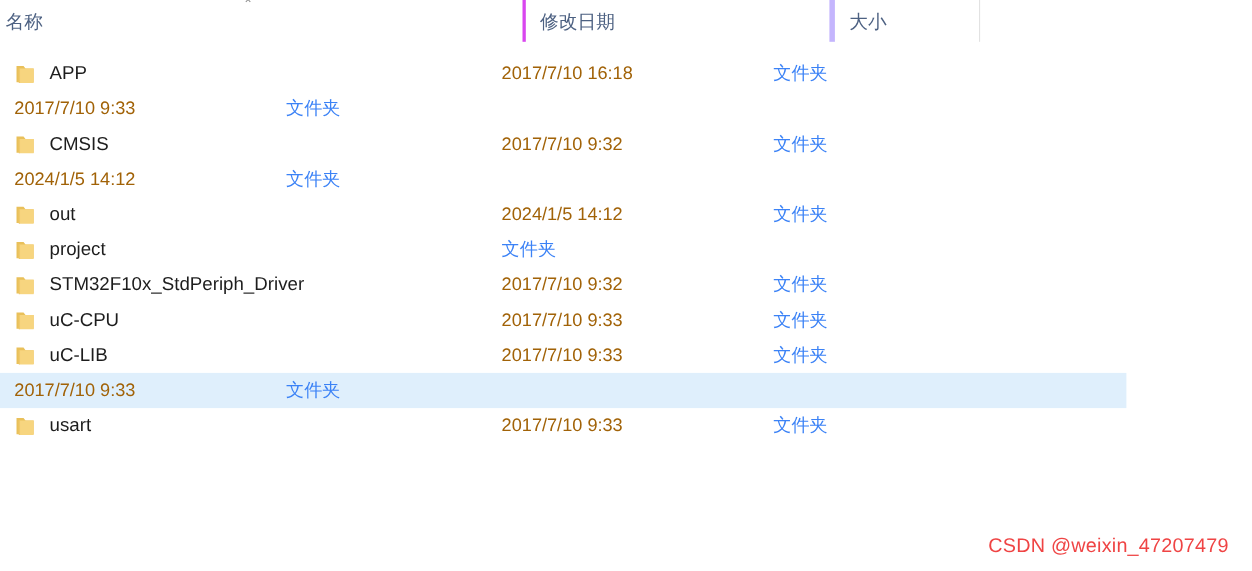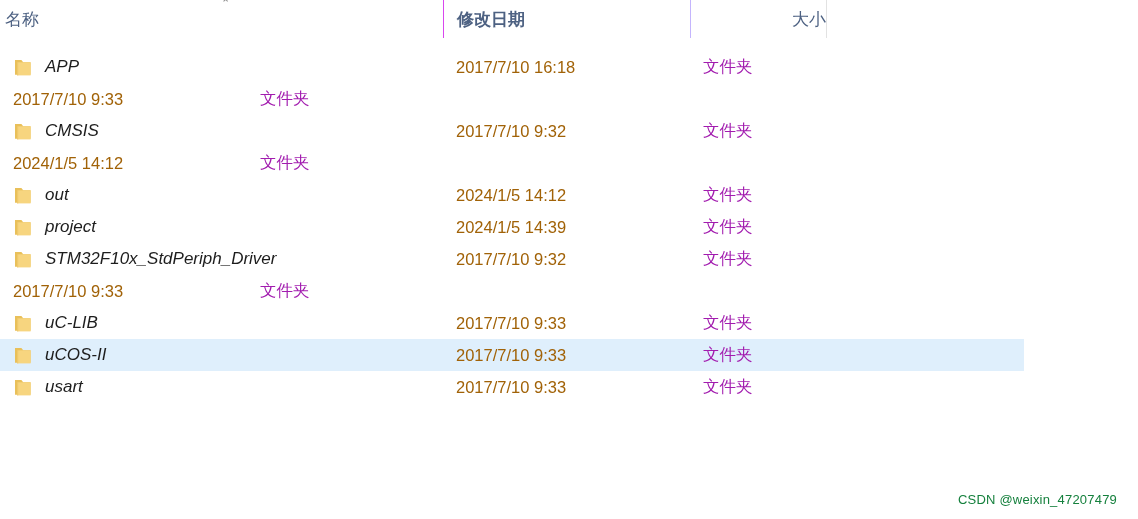--- a/index.html
+++ b/index.html
@@ -44,42 +44,41 @@
   
   .col-header {
     position: absolute;
     top: 0;
     left: 0;
     width: 1138px;
     height: 38px;
     display: flex;
     align-items: center;
     box-sizing: border-box;
+    gap: 32px;
   }
   .hcell {
     position: relative;
     height: 38px;
     display: flex;
     align-items: center;
     box-sizing: border-box;
     color: #4d6182;
     font-size: 17px;
     padding-left: 13px;
     white-space: nowrap;
     overflow: hidden;
     font-family: "Liberation Sans", "DejaVu Sans", sans-serif;
   }
   .hcell.divider {
-    border-left: 1px solid #d946ef;
-    font-weight: bold;
+    border-left: 3px solid #d946ef;
   }
   .hcell.tail {
-    border-left: 1px solid #c4b5fd;
+    border-left: 5px solid #c4b5fd;
     border-right: 1px solid #e2e2e2;
-    justify-content: flex-end;
   }
   .hc-name { width: 443px; padding-left: 5px; }
   .hc-date { width: 247px; }
   .hc-type { width: 200px; }
   .hc-size { width: 137px; }
   .hc-pad  { flex: 1 1 auto; }
 
   
   .rows {
     position: absolute;
@@ -116,33 +115,32 @@
     box-sizing: border-box;
     white-space: nowrap;
     overflow: hidden;
     font-family: "Liberation Sans", "DejaVu Sans", sans-serif;
   }
   .c-name {
     width: 443px;
     padding-left: 5px;
     font-size: 17px;
     color: #1d1d1d;
-    font-style: italic;
   }
   .c-date {
     width: 247px;
     padding-left: 13px;
     font-size: 16.5px;
     color: #a16207;
   }
   .c-type {
     width: 200px;
     padding-left: 13px;
     font-size: 16.5px;
-    color: #a21caf;
+    color: #3b82f6;
   }
   .c-size {
     width: 137px;
     padding-left: 13px;
     font-size: 16.5px;
     color: #6d6d6d;
   }
 
   
   .folder-icon {
@@ -152,22 +150,22 @@
     margin-right: 11px;
     margin-left: 9px;
     display: block;
   }
 
   
   .watermark {
     position: absolute;
     right: 21px;
     bottom: 12px;
-    font-size: 13px;
-    color: #15803d;
+    font-size: 18px;
+    color: #ef4444;
     font-family: "Liberation Sans", "DejaVu Sans", sans-serif;
     letter-spacing: 0.2px;
     white-space: nowrap;
   }
 </style>
 </head>
 <body>
 
 <div id="explorer">
 
@@ -276,23 +274,20 @@
       <div class="row">
         <div class="selbg"></div>
         <div class="cell c-name">
           <svg class="folder-icon" viewBox="0 0 20 17">
             <path d="M1 1 H7.4 L9.2 3.3 H16.6 V15.8 H1 Z" fill="#e9c05a"></path>
             <path d="M3.1 3.3 H16.6 V16.4 H3.1 Z" fill="#f7d57f"></path>
             <path d="M3.1 3.3 H4.2 V16.4 H3.1 Z" fill="#e9c05a" opacity="0.55"></path>
           </svg>
           <span>project</span>
         </div>
-        <div class="cell c-date">
-          <span>2024/1/5 14:39</span>
-        </div>
         <div class="cell c-type">
           <span>文件夹</span>
         </div>
         <div class="cell c-size">
           <span></span>
         </div>
       </div>
       <div class="row">
         <div class="selbg"></div>
         <div class="cell c-name">
@@ -308,20 +303,28 @@
         </div>
         <div class="cell c-type">
           <span>文件夹</span>
         </div>
         <div class="cell c-size">
           <span></span>
         </div>
       </div>
       <div class="row">
         <div class="selbg"></div>
+        <div class="cell c-name">
+          <svg class="folder-icon" viewBox="0 0 20 17">
+            <path d="M1 1 H7.4 L9.2 3.3 H16.6 V15.8 H1 Z" fill="#e9c05a"></path>
+            <path d="M3.1 3.3 H16.6 V16.4 H3.1 Z" fill="#f7d57f"></path>
+            <path d="M3.1 3.3 H4.2 V16.4 H3.1 Z" fill="#e9c05a" opacity="0.55"></path>
+          </svg>
+          <span>uC-CPU</span>
+        </div>
         <div class="cell c-date">
           <span>2017/7/10 9:33</span>
         </div>
         <div class="cell c-type">
           <span>文件夹</span>
         </div>
         <div class="cell c-size">
           <span></span>
         </div>
       </div>
@@ -340,28 +343,20 @@
         </div>
         <div class="cell c-type">
           <span>文件夹</span>
         </div>
         <div class="cell c-size">
           <span></span>
         </div>
       </div>
       <div class="row selected">
         <div class="selbg"></div>
-        <div class="cell c-name">
-          <svg class="folder-icon" viewBox="0 0 20 17">
-            <path d="M1 1 H7.4 L9.2 3.3 H16.6 V15.8 H1 Z" fill="#e9c05a"></path>
-            <path d="M3.1 3.3 H16.6 V16.4 H3.1 Z" fill="#f7d57f"></path>
-            <path d="M3.1 3.3 H4.2 V16.4 H3.1 Z" fill="#e9c05a" opacity="0.55"></path>
-          </svg>
-          <span>uCOS-II</span>
-        </div>
         <div class="cell c-date">
           <span>2017/7/10 9:33</span>
         </div>
         <div class="cell c-type">
           <span>文件夹</span>
         </div>
         <div class="cell c-size">
           <span></span>
         </div>
       </div>

